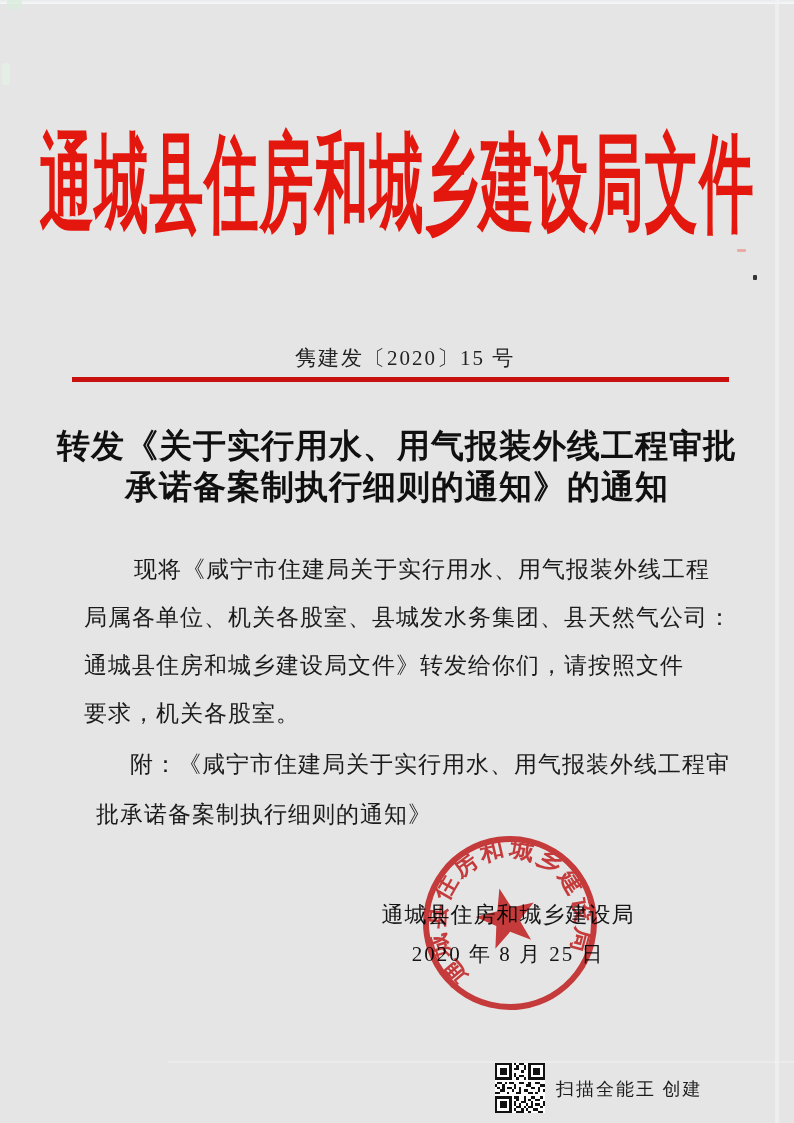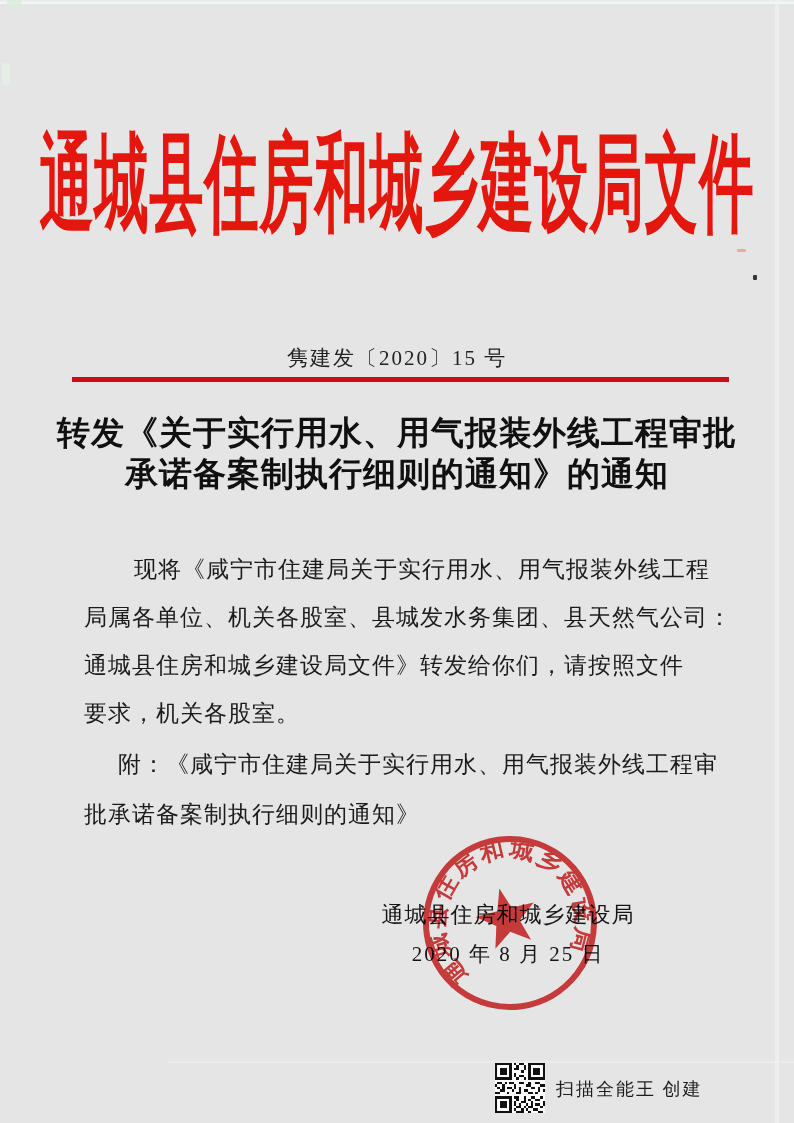--- a/index.html
+++ b/index.html
@@ -33,33 +33,33 @@
     position:absolute; top:127px; left:0; width:100%;
     text-align:center;
     font-size:54px; font-weight:bold; line-height:58px;
     letter-spacing:1px;
     transform:scaleY(1.98); transform-origin:center top;
     white-space:nowrap;
   }
 
   
   .doc-number {
-    position:absolute; top:344px; left:8px; width:778px;
+    position:absolute; top:344px; left:16px; width:778px;
     text-align:center;
     font-size:21px; letter-spacing:2px; color:#222;
     white-space:nowrap;
   }
 
   
   .red-rule { position:absolute; top:377px; left:72px; width:657px; height:5px;
     background:#c8100e; }
 
   
   .doc-title {
-    position:absolute; top:413px; left:0; width:100%;
+    position:absolute; top:426px; left:0; width:100%;
     text-align:center;
     font-size:33px; font-weight:bold; line-height:41px;
     color:#101010; letter-spacing:1px;
   }
   .doc-title div { white-space:nowrap; }
 
   
   .body-text {
     position:absolute; left:84px; top:546px; width:640px;
     font-size:23px; line-height:48px; color:#1b1b1b;
@@ -67,21 +67,21 @@
   }
   .body-text .line { white-space:nowrap; }
   .indent-2 { padding-left:50px; }
   .indent-15 { padding-left:34px; }
 
   .attachment-text {
     position:absolute; left:84px; top:740px; width:640px;
     font-size:23px; line-height:50px; color:#1b1b1b;
     letter-spacing:1px;
   }
-  .attachment-text .line { white-space:nowrap; }
+  .attachment-text .line { white-space:nowrap;margin-left:12px; }
 
   
   .sig-org {
     position:absolute; top:900px; left:379px; width:258px;
     text-align:center; font-size:22px; letter-spacing:1px;
     color:#151515; white-space:nowrap;
   }
   .sig-date {
     position:absolute; top:940px; left:379px; width:258px;
     text-align:center; font-size:21px; letter-spacing:2px;

